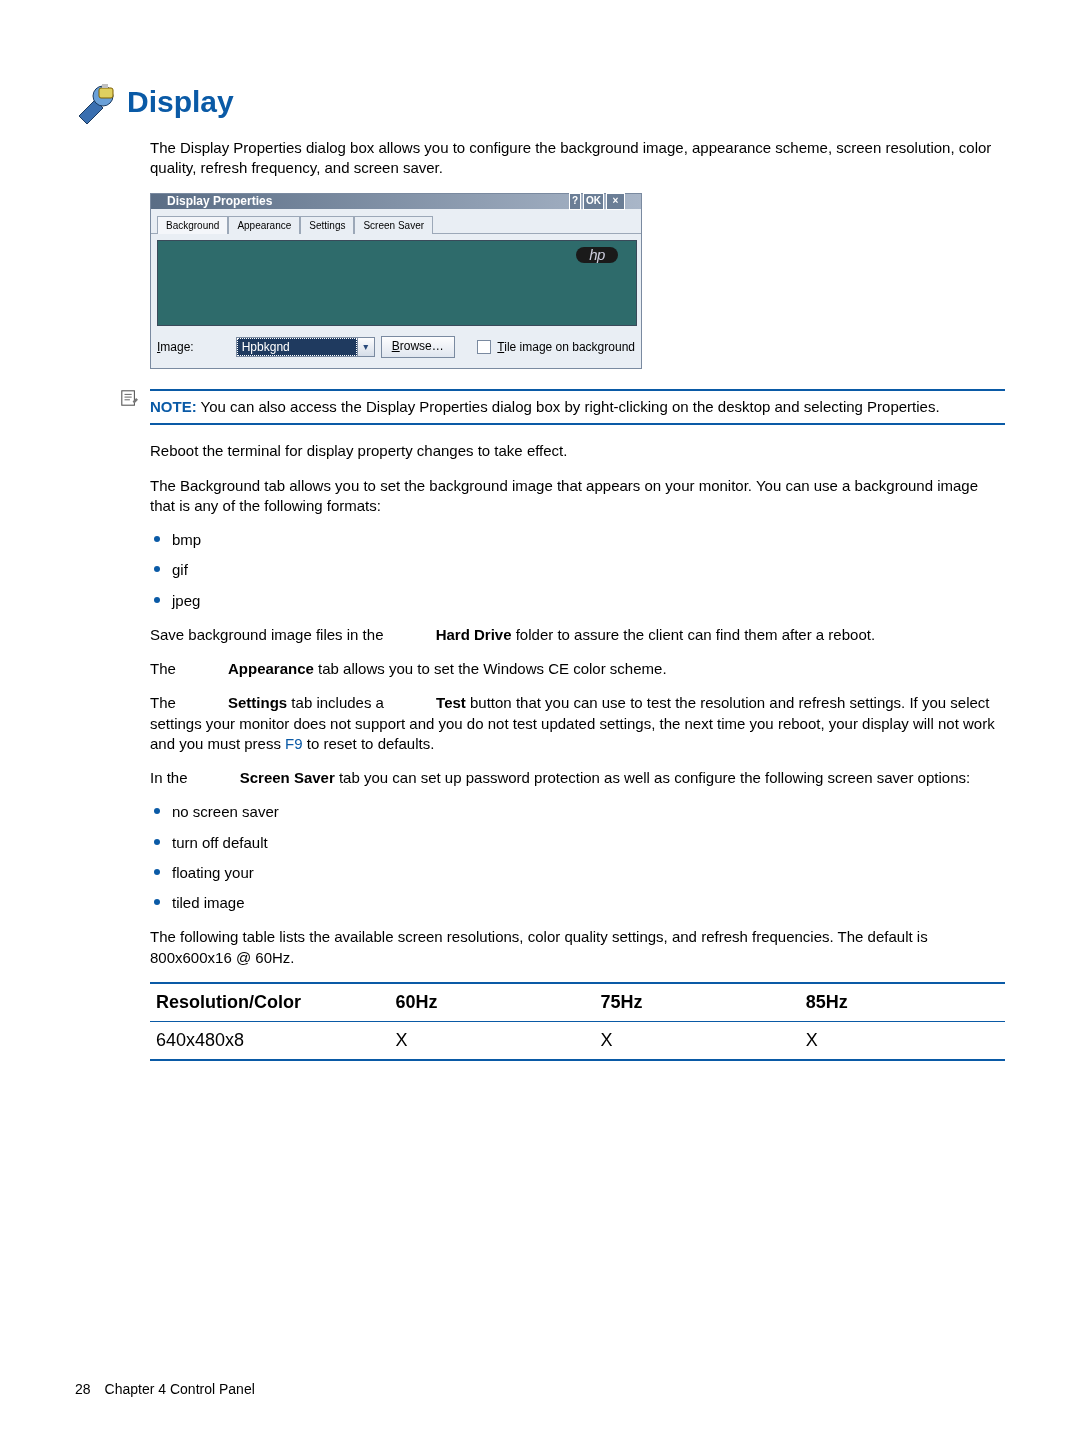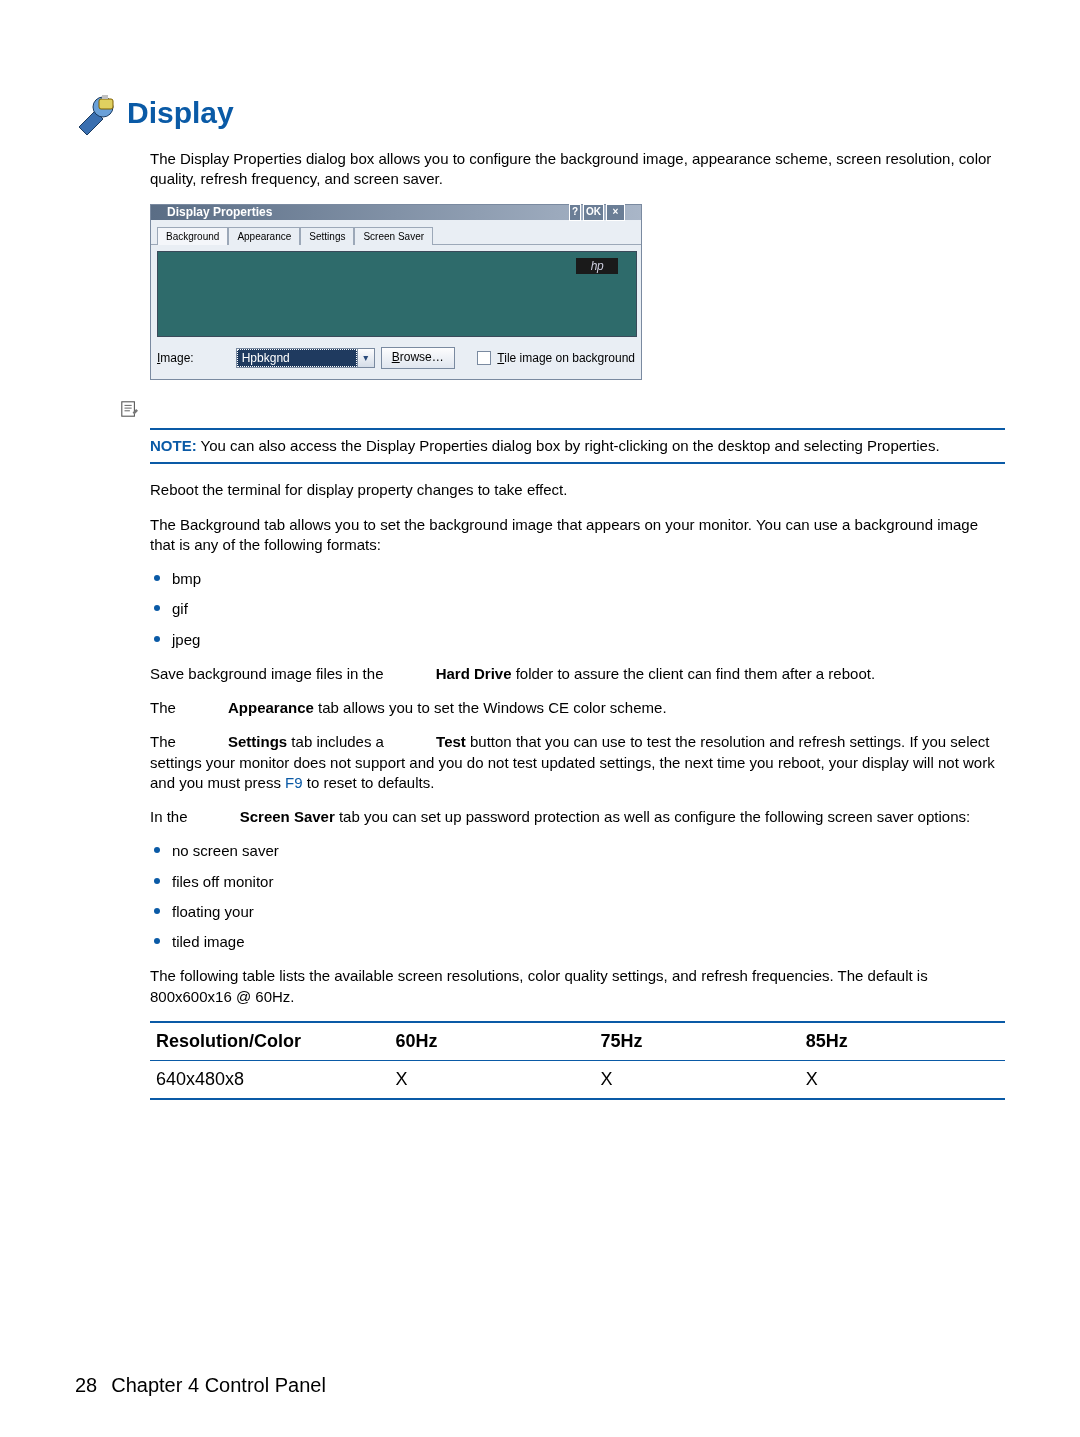--- a/index.html
+++ b/index.html
@@ -13,21 +13,21 @@
   #page {
     position: relative;
     width: 1080px;
     height: 1437px;
     margin: 0 auto;
     background: #fff;
   }
   .content {
     position: absolute;
     left: 75px;
-    top: 91px;
+    top: 80px;
     width: 930px;
   }
 
   
   .heading-row {
     display: flex;
     align-items: center;
     gap: 8px;
     margin-bottom: 14px;
   }
@@ -135,27 +135,27 @@
     position: relative;
     overflow: hidden;
   }
   .dlg-preview .logo {
     position: absolute;
     right: 18px;
     top: 6px;
     width: 42px;
     height: 16px;
     background: #1a1a1a;
-    border-radius: 0;
+    border-radius: 8px;
     display: flex;
     align-items: center;
     justify-content: center;
     color: #ccd;
     font-style: italic;
-    font-size: 12px;
+    font-size: 15px;
     letter-spacing: -0.5px;
   }
   .dlg-controls {
     display: flex;
     align-items: center;
     gap: 6px;
     padding: 10px 0 4px 0;
     font-size: 12px;
   }
   .dlg-controls .lbl .u { text-decoration: underline; }
@@ -217,21 +217,20 @@
     flex: 0 0 20px;
     color: #555;
   }
   .note-icon svg { width: 18px; height: 18px; }
   .note-box {
     flex: 1;
     border-top: 2px solid #0a5aa6;
     border-bottom: 2px solid #0a5aa6;
     padding: 6px 0;
     line-height: 1.35;
-    margin-top: 28px;
   }
   .note-box .note-label { font-weight: bold; color: #0a5aa6; }
 
   
   .tbl-wrap { margin-left: 75px; width: 855px; margin-top: 8px; }
   table.freq {
     width: 100%;
     border-collapse: collapse;
     font-size: 18px;
   }
@@ -245,21 +244,21 @@
     padding: 8px 6px;
     text-align: left;
   }
   table.freq tbody tr { border-bottom: 2px solid #0a5aa6; }
 
   
   .footer {
     position: absolute;
     left: 75px;
     bottom: 40px;
-    font-size: 20px;
+    font-size: 14px;
     display: flex;
     gap: 14px;
   }
 </style>
 </head>
 <body>
 
 <div id="page">
   <div class="content">
 
@@ -346,21 +345,21 @@
       <p>
         <span>The </span><span class="inline-bold">Settings</span><span> tab includes a </span><span class="inline-bold">Test</span><span> button that you can use to test the resolution and refresh settings. If you select settings your monitor does not support and you do not test updated settings, the next time you reboot, your display will not work and you must press </span><span class="inline-link">F9</span><span> to reset to defaults.</span>
       </p>
 
       <p>
         <span>In the </span><span class="inline-bold">Screen Saver</span><span> tab you can set up password protection as well as configure the following screen saver options:</span>
       </p>
 
       <ul class="bullets">
         <li>no screen saver</li>
-        <li>files off monitor</li>
+        <li>turn off default</li>
         <li>floating your</li>
         <li>tiled image</li>
       </ul>
 
       <p>The following table lists the available screen resolutions, color quality settings, and refresh frequencies. The default is 800x600x16 @ 60Hz.</p>
     </div>
 
     <div class="tbl-wrap">
       <table class="freq">
         <thead>

